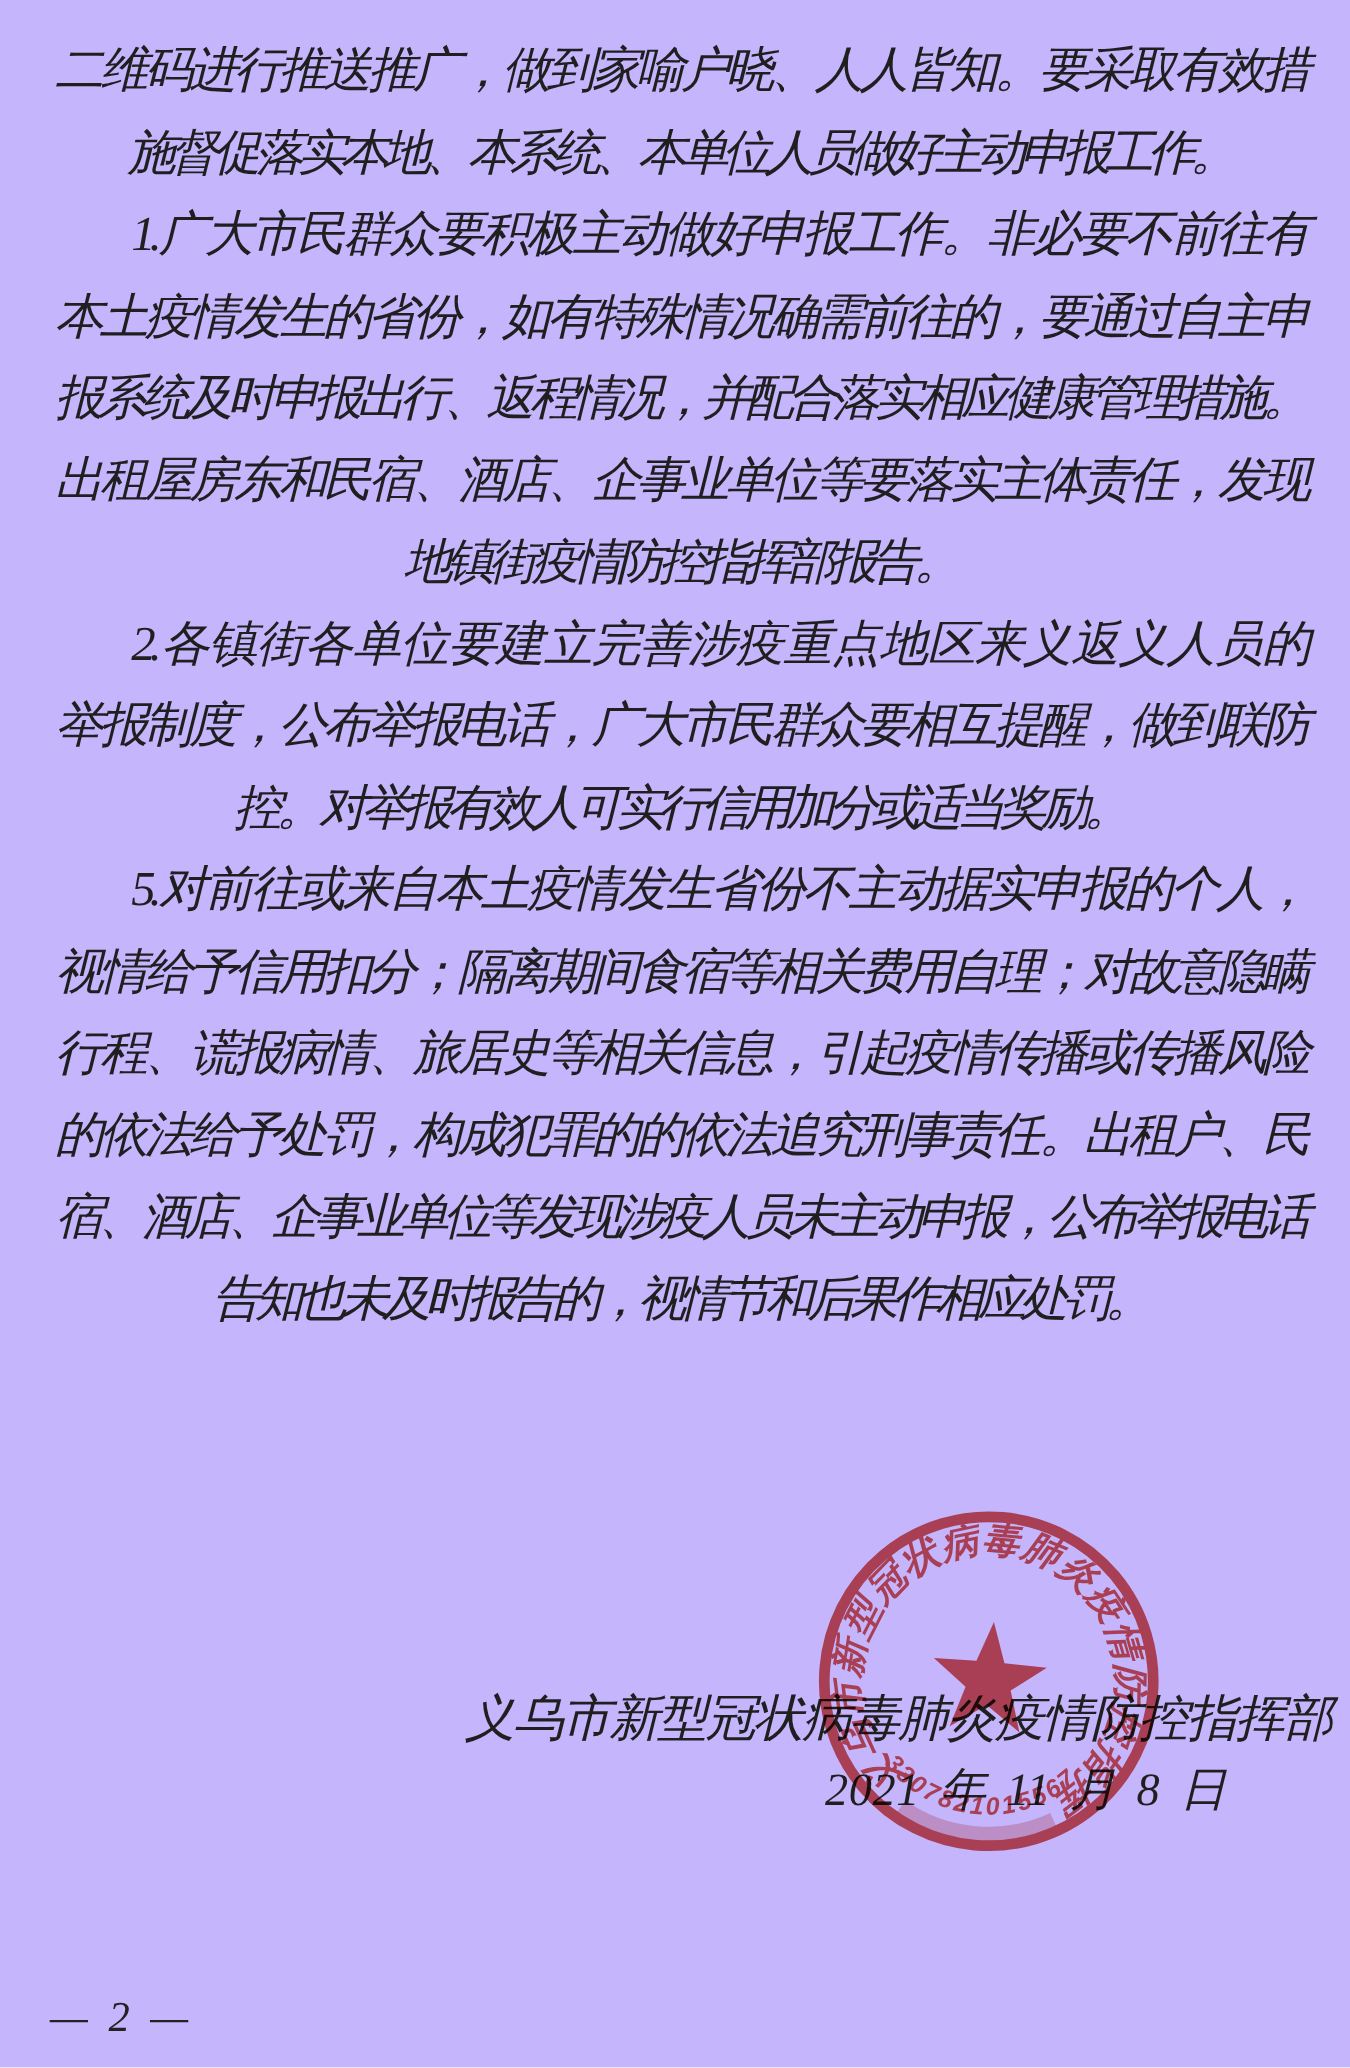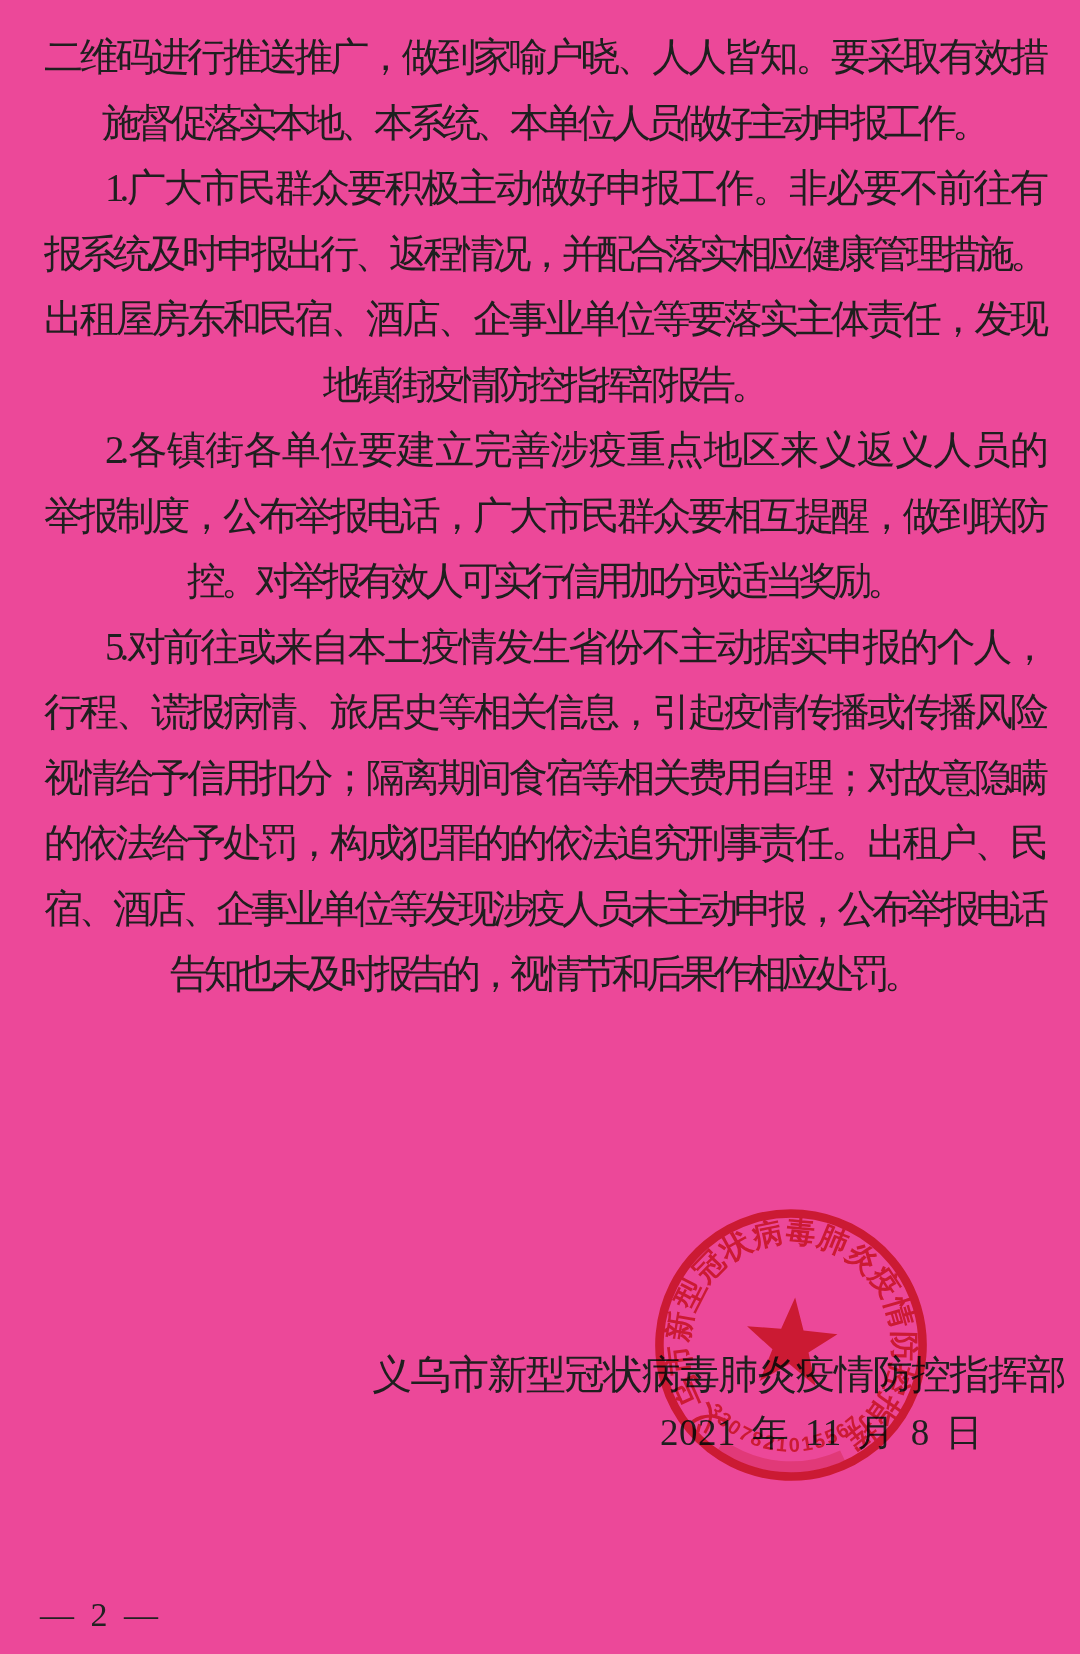--- a/index.html
+++ b/index.html
@@ -1,24 +1,25 @@
 <!DOCTYPE html>
 <html><head>
 <meta charset="utf-8">
 <style>
   * { margin: 0; padding: 0; box-sizing: border-box; }
   html, body { background: #ffffff; }
   .page {
     position: relative;
     width: 1080px;
     height: 1654px;
-    background: #ec4899;
+    background: #c4b5fd;
     overflow: hidden;
     font-family: "Liberation Serif", "DejaVu Serif", serif;
     color: #1c1c1c;
+    font-style: italic;
   }
   .body-text {
     position: absolute;
     top: 24px;
     left: 44px;
     width: 1000px;
     font-size: 39px;
     line-height: 65.5px;
     letter-spacing: -5px;
     color: #1f1f1f;
@@ -87,29 +88,30 @@
 </style>
 </head>
 <body>
 
 <div class="page">
 
   <div class="body-text">
     <div class="line j">二维码进行推送推广，做到家喻户晓、人人皆知。要采取有效措</div>
     <div class="line">施督促落实本地、本系统、本单位人员做好主动申报工作。</div>
     <div class="line j ind">1.广大市民群众要积极主动做好申报工作。非必要不前往有</div>
+    <div class="line j">本土疫情发生的省份，如有特殊情况确需前往的，要通过自主申</div>
     <div class="line j">报系统及时申报出行、返程情况，并配合落实相应健康管理措施。</div>
     <div class="line j">出租屋房东和民宿、酒店、企事业单位等要落实主体责任，发现</div>
     <div class="line">地镇街疫情防控指挥部报告。</div>
     <div class="line j ind">2.各镇街各单位要建立完善涉疫重点地区来义返义人员的</div>
     <div class="line j">举报制度，公布举报电话，广大市民群众要相互提醒，做到联防</div>
     <div class="line">控。对举报有效人可实行信用加分或适当奖励。</div>
     <div class="line j ind">5.对前往或来自本土疫情发生省份不主动据实申报的个人，</div>
+    <div class="line j">视情给予信用扣分；隔离期间食宿等相关费用自理；对故意隐瞒</div>
     <div class="line j">行程、谎报病情、旅居史等相关信息，引起疫情传播或传播风险</div>
-    <div class="line j">视情给予信用扣分；隔离期间食宿等相关费用自理；对故意隐瞒</div>
     <div class="line j">的依法给予处罚，构成犯罪的的依法追究刑事责任。出租户、民</div>
     <div class="line j">宿、酒店、企事业单位等发现涉疫人员未主动申报，公布举报电话</div>
     <div class="line">告知也未及时报告的，视情节和后果作相应处罚。</div>
   </div>
 
   <div class="signature">义乌市新型冠状病毒肺炎疫情防控指挥部</div>
 
   <div class="date">2021 年 11 月 8 日</div>
 
   <svg class="seal" viewBox="0 0 300 300" aria-hidden="true">

